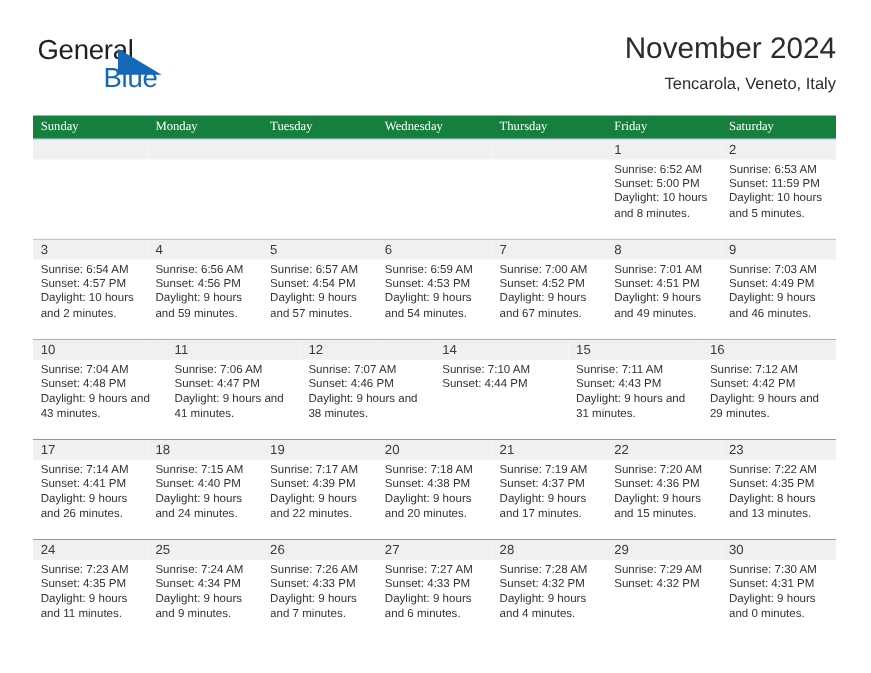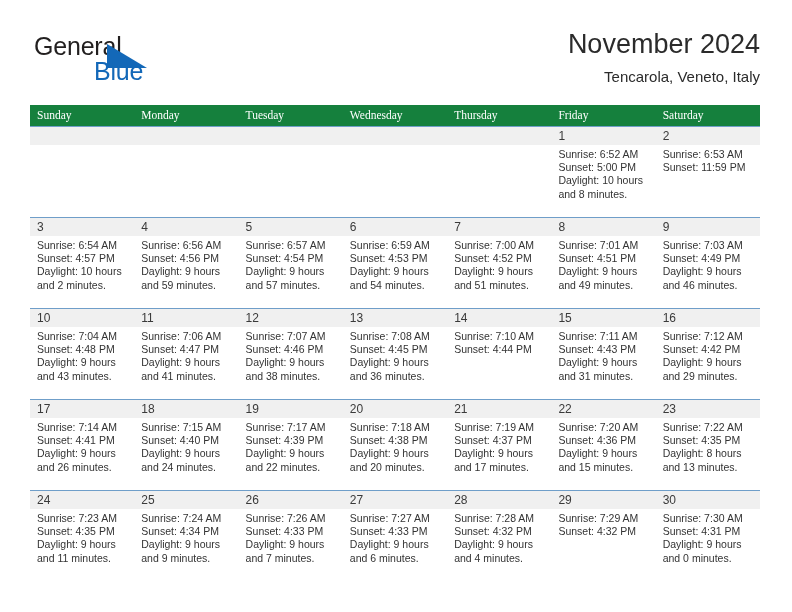--- a/index.html
+++ b/index.html
@@ -216,20 +216,21 @@
           <div>Sunrise: 6:52 AM</div>
           <div>Sunset: 5:00 PM</div>
           <div class="daylight">Daylight: 10 hours and 8 minutes.</div>
         </div>
       </div>
       <div class="day-cell">
         <div class="day-number">2</div>
         <div class="day-info">
           <div>Sunrise: 6:53 AM</div>
           <div>Sunset: 11:59 PM</div>
+          <div class="daylight">Daylight: 10 hours and 5 minutes.</div>
         </div>
       </div>
     </div>
 
     <div class="week-row">
       <div class="day-cell">
         <div class="day-number">3</div>
         <div class="day-info">
           <div>Sunrise: 6:54 AM</div>
           <div>Sunset: 4:57 PM</div>
@@ -258,21 +259,21 @@
           <div>Sunrise: 6:59 AM</div>
           <div>Sunset: 4:53 PM</div>
           <div class="daylight">Daylight: 9 hours and 54 minutes.</div>
         </div>
       </div>
       <div class="day-cell">
         <div class="day-number">7</div>
         <div class="day-info">
           <div>Sunrise: 7:00 AM</div>
           <div>Sunset: 4:52 PM</div>
-          <div class="daylight">Daylight: 9 hours and 51 minutes.</div>
+          <div class="daylight">Daylight: 9 hours and 67 minutes.</div>
         </div>
       </div>
       <div class="day-cell">
         <div class="day-number">8</div>
         <div class="day-info">
           <div>Sunrise: 7:01 AM</div>
           <div>Sunset: 4:51 PM</div>
           <div class="daylight">Daylight: 9 hours and 49 minutes.</div>
         </div>
       </div>
@@ -305,28 +306,20 @@
       </div>
       <div class="day-cell">
         <div class="day-number">12</div>
         <div class="day-info">
           <div>Sunrise: 7:07 AM</div>
           <div>Sunset: 4:46 PM</div>
           <div class="daylight">Daylight: 9 hours and 38 minutes.</div>
         </div>
       </div>
       <div class="day-cell">
-        <div class="day-number">13</div>
-        <div class="day-info">
-          <div>Sunrise: 7:08 AM</div>
-          <div>Sunset: 4:45 PM</div>
-          <div class="daylight">Daylight: 9 hours and 36 minutes.</div>
-        </div>
-      </div>
-      <div class="day-cell">
         <div class="day-number">14</div>
         <div class="day-info">
           <div>Sunrise: 7:10 AM</div>
           <div>Sunset: 4:44 PM</div>
         </div>
       </div>
       <div class="day-cell">
         <div class="day-number">15</div>
         <div class="day-info">
           <div>Sunrise: 7:11 AM</div>

